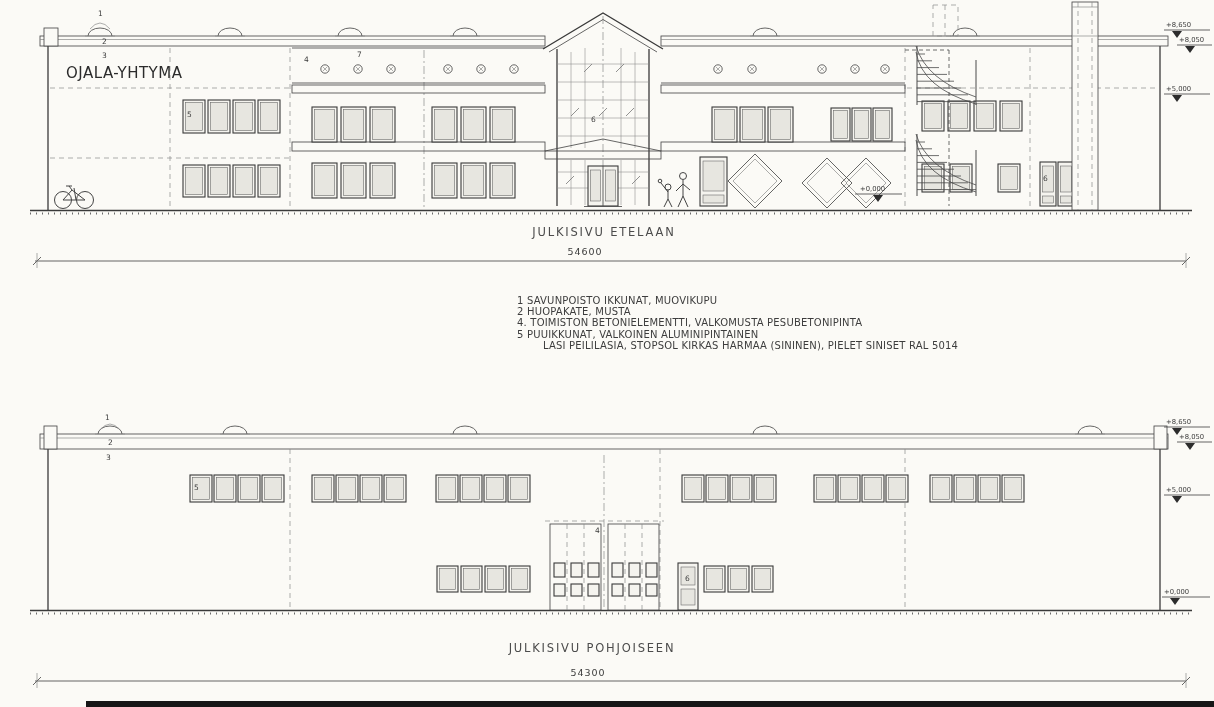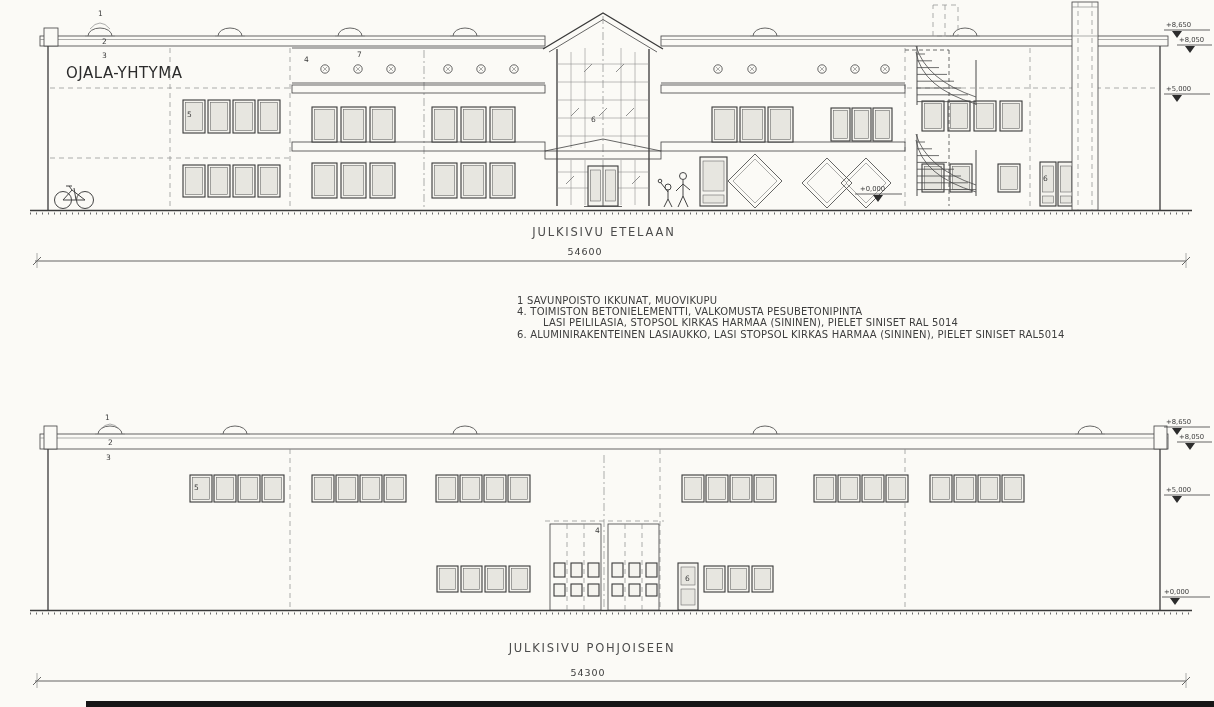--- a/index.html
+++ b/index.html
@@ -706,19 +706,20 @@
       <line x1="1182" y1="685" x2="1190" y2="677" class="s2"></line>
       <line x1="37" y1="673" x2="37" y2="688" class="s3"></line>
       <line x1="1186" y1="673" x2="1186" y2="688" class="s3"></line>
       <text x="588" y="676" text-anchor="middle" class="dim">54300</text>
     </g>
   </g>
 </svg>
 
 <div class="legend">
   <div>1  SAVUNPOISTO IKKUNAT, MUOVIKUPU</div>
+  <div>2  HUOPAKATE, MUSTA</div>
   <div>4. TOIMISTON BETONIELEMENTTI, VALKOMUSTA PESUBETONIPINTA</div>
+  <div>5  PUUIKKUNAT, VALKOINEN ALUMINIPINTAINEN</div>
   <div class="cont">LASI PEILILASIA, STOPSOL KIRKAS HARMAA (SININEN), PIELET SINISET RAL 5014</div>
-  <div>6. ALUMINIRAKENTEINEN LASIAUKKO, LASI STOPSOL KIRKAS HARMAA (SININEN), PIELET SINISET RAL5014</div>
 </div>
 
 <div class="scanbar"></div>
 </div>
 
 </body></html>

